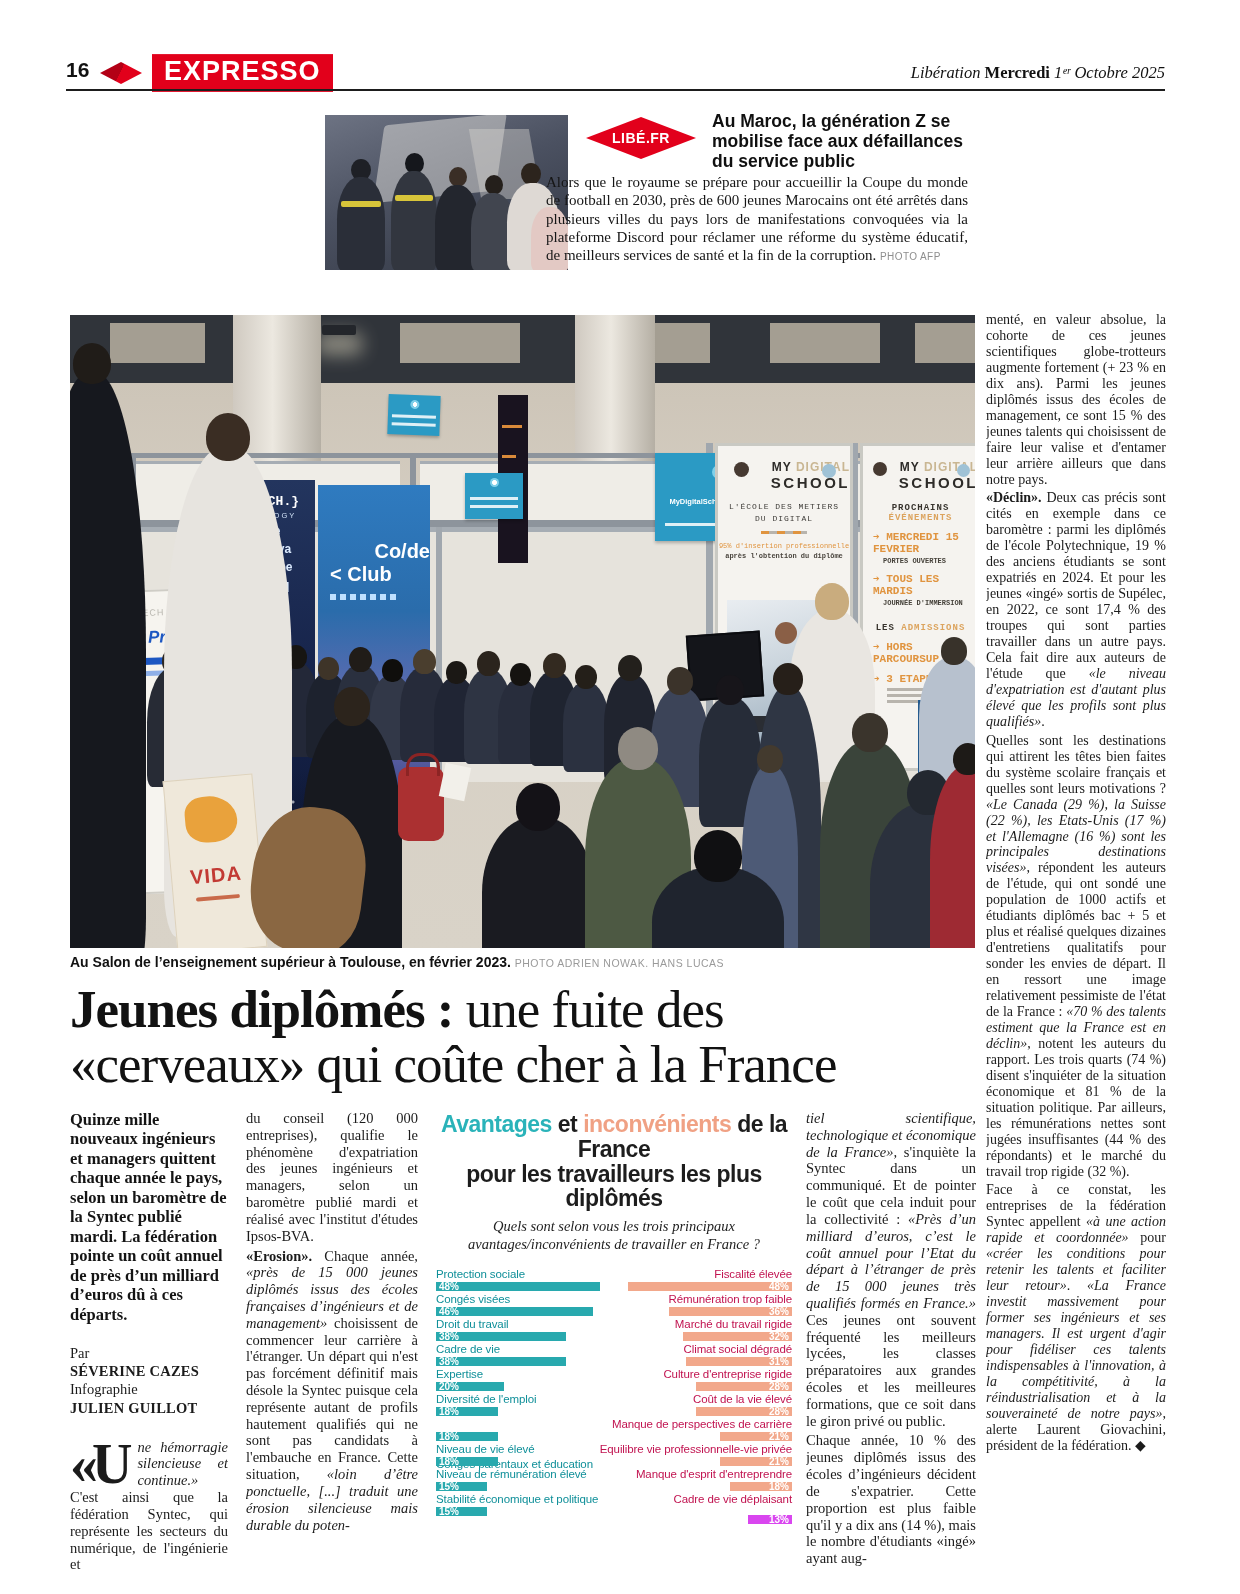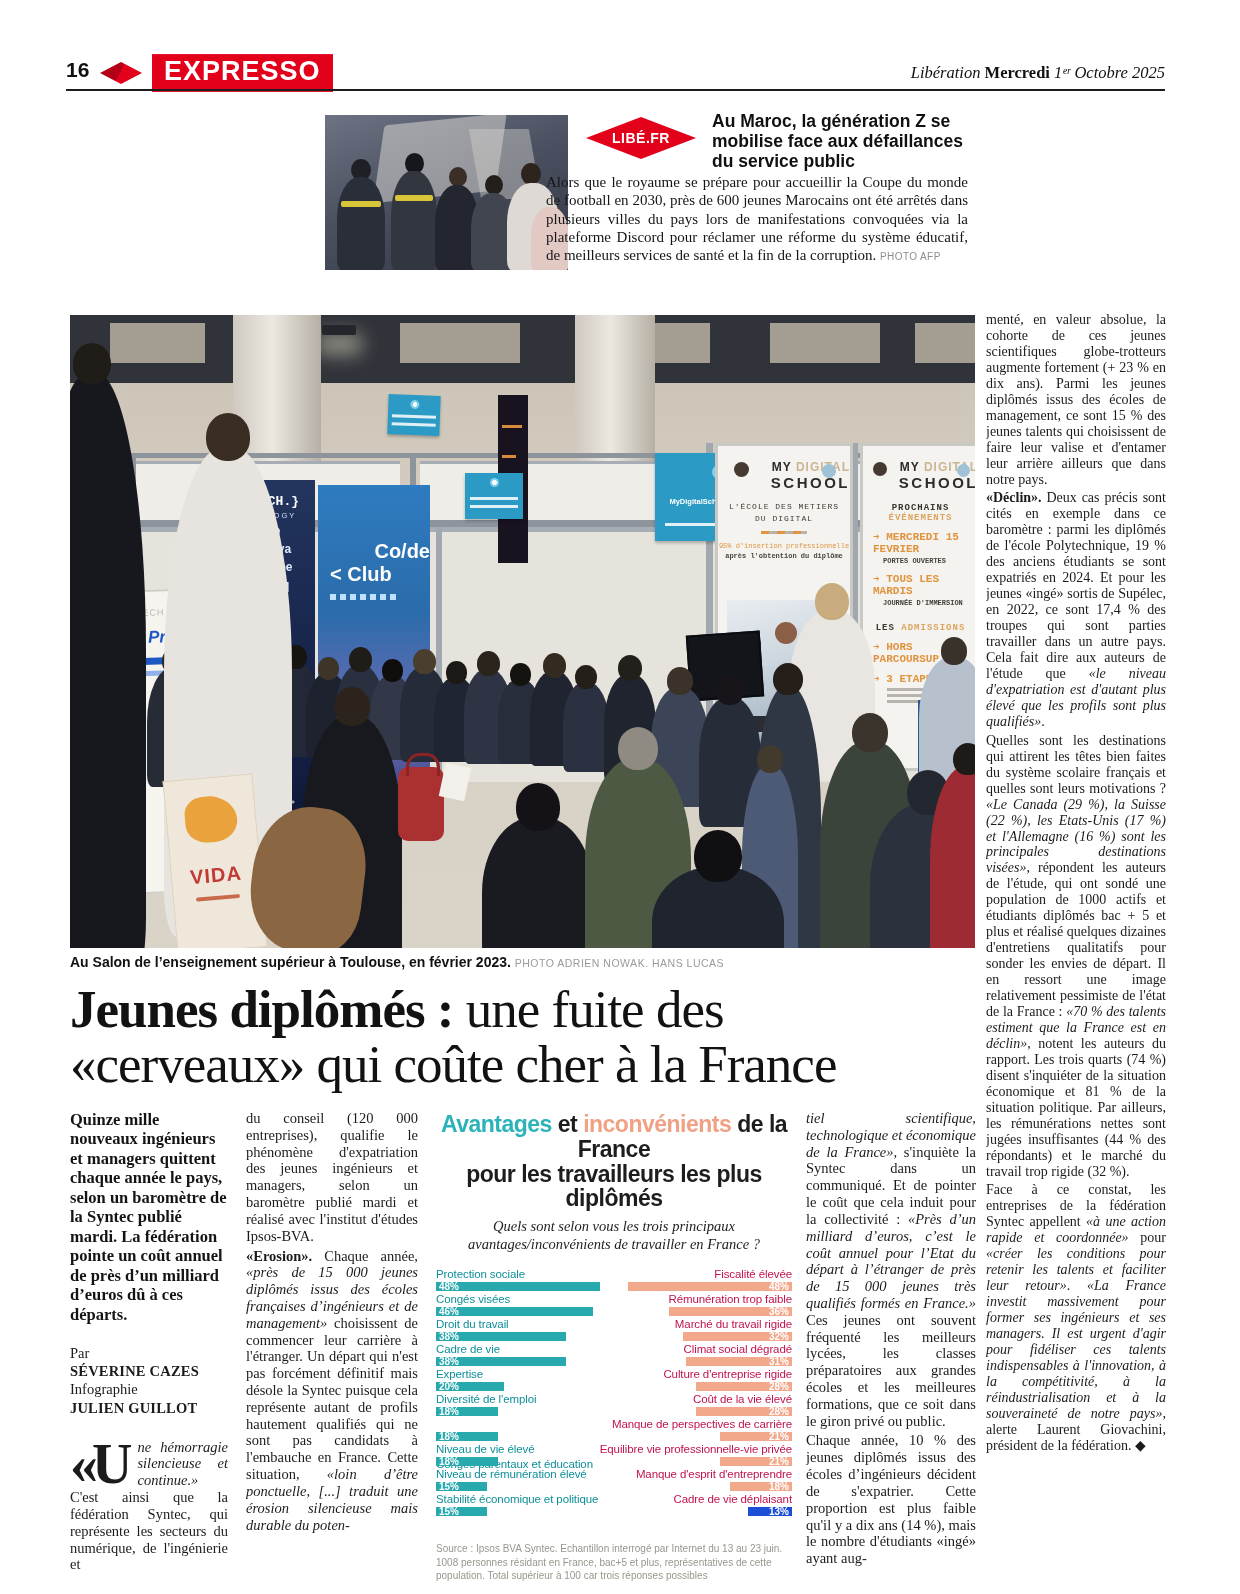--- a/index.html
+++ b/index.html
@@ -624,27 +624,26 @@
         </div>
         <div class="c-row">
           <div class="c-half left">
             <div class="c-label" style="color: rgb(15, 143, 153);">Stabilité économique et politique</div>
             <div class="c-bar" style="background: rgb(40, 169, 174); width: 30%;">
               <span class="c-val">15%</span>
             </div>
           </div>
           <div class="c-half right">
             <div class="c-label" style="color: rgb(193, 19, 80);">Cadre de vie déplaisant</div>
-            <div class="c-bar" style="background: #1d4ed8; width: 26%;">
+            <div class="c-bar" style="background: #d946ef; width: 26%; margin-top: 8px;">
               <span class="c-val">13%</span>
             </div>
           </div>
         </div>
       </div>
-    <div class="c-source">Source : Ipsos BVA Syntec. Echantillon interrogé par Internet du 13 au 23 juin. 1008 personnes résidant en France, bac+5 et plus, représentatives de cette population. Total supérieur à 100 car trois réponses possibles</div>
   </div>
 
   <div class="abs col4 body-txt">
     <p><span class="it">tiel scientifique, technologique et économique de la France»,</span><span> s'inquiète la Syntec dans un communiqué. Et de pointer le coût que cela induit pour la collectivité : </span><span class="it">«Près d’un milliard d’euros, c’est le coût annuel pour l’Etat du départ à l’étranger de près de 15 000 jeunes très qualifiés formés en France.»</span><span> Ces jeunes ont souvent fréquenté les meilleurs lycées, les classes préparatoires aux grandes écoles et les meilleures formations, que ce soit dans le giron privé ou public.</span></p>
     <p>Chaque année, 10 % des jeunes diplômés issus des écoles d’ingénieurs décident de s'expatrier. Cette proportion est plus faible qu'il y a dix ans (14 %), mais le nombre d'étudiants «ingé» ayant aug-</p>
   </div>
 
   <div class="abs col5 body-txt">
     <p>menté, en valeur absolue, la cohorte de ces jeunes scientifiques globe-trotteurs augmente fortement (+ 23 % en dix ans). Parmi les jeunes diplômés issus des écoles de management, ce sont 15 % des jeunes talents qui choisissent de faire leur valise et d'entamer leur arrière ailleurs que dans notre pays.</p>
     <p class="gap-top"><span class="bd">«Déclin». </span><span>Deux cas précis sont cités en exemple dans ce baromètre : parmi les diplômés de l'école Polytechnique, 19 % des anciens étudiants se sont expatriés en 2024. Et pour les jeunes «ingé» sortis de Supélec, en 2022, ce sont 17,4 % des troupes qui sont parties travailler dans un autre pays. Cela fait dire aux auteurs de l'étude que </span><span class="it">«le niveau d'expatriation est d'autant plus élevé que les profils sont plus qualifiés»</span><span>.</span></p>

